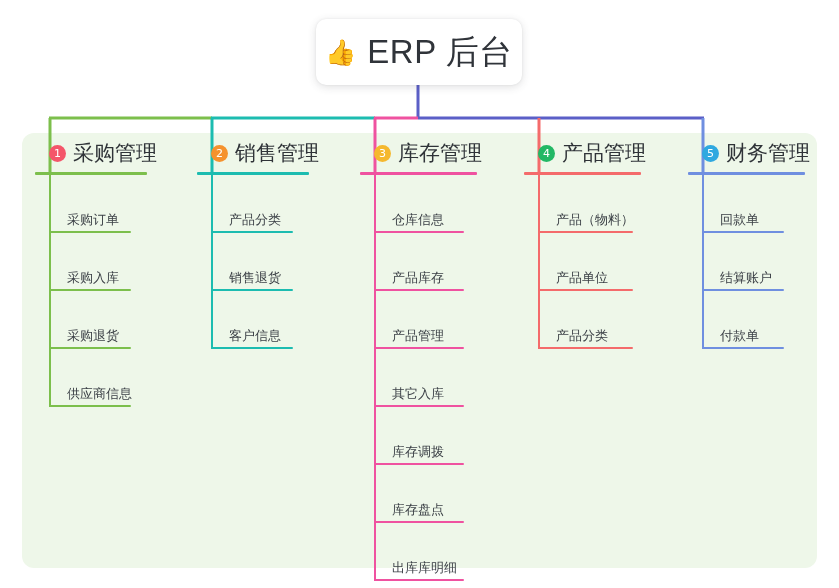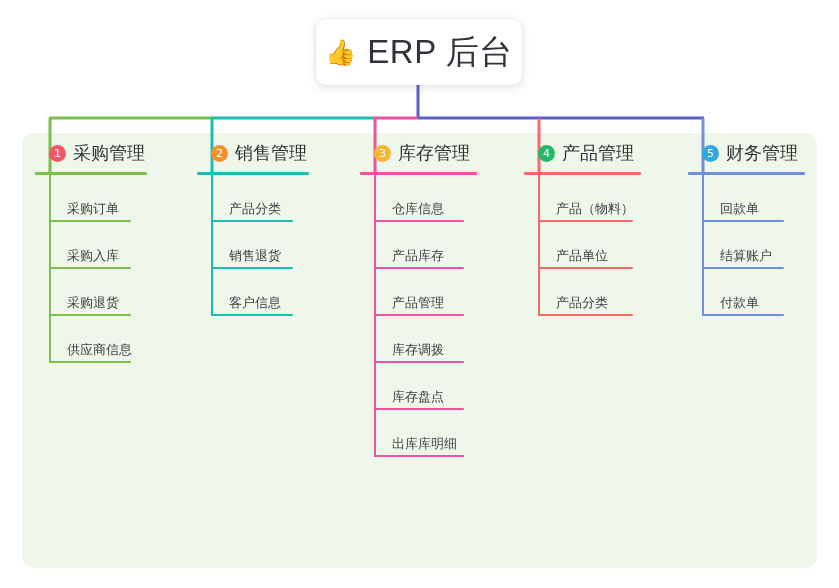--- a/index.html
+++ b/index.html
@@ -89,21 +89,21 @@
     height: 17px;
     border-radius: 50%;
     color: #ffffff;
     font-size: 11px;
     line-height: 17px;
     text-align: center;
     flex: 0 0 auto;
     font-family: "DejaVu Sans", sans-serif;
   }
   .col-title {
-    font-size: 18px;
+    font-size: 21px;
     color: #2f3338;
     white-space: nowrap;
   }
   .col-headbar {
     height: 3px;
     margin-top: 6px;
     border-radius: 1px;
   }
   .col-body {
     position: relative;
@@ -112,21 +112,21 @@
   }
   .col-spine {
     position: absolute;
     left: 0;
     top: 0;
     bottom: 0;
     width: 2px;
   }
   .item {
     position: relative;
-    height: 47px;
+    height: 58px;
     box-sizing: border-box;
     display: flex;
     align-items: flex-end;
     padding-left: 18px;
     padding-bottom: 4px;
   }
   .item-label {
     font-size: 13px;
     color: #3a3f45;
     white-space: nowrap;
@@ -227,20 +227,24 @@
         </div>
         <div class="item">
           <span class="item-label">产品库存</span>
           <div class="item-rule" style="background: rgb(239, 82, 160); width: 90px;"></div>
         </div>
         <div class="item">
           <span class="item-label">产品管理</span>
           <div class="item-rule" style="background: rgb(239, 82, 160); width: 90px;"></div>
         </div>
         <div class="item">
+          <span class="item-label">其它入库</span>
+          <div class="item-rule" style="background: rgb(239, 82, 160); width: 90px;"></div>
+        </div>
+        <div class="item">
           <span class="item-label">库存调拨</span>
           <div class="item-rule" style="background: rgb(239, 82, 160); width: 90px;"></div>
         </div>
         <div class="item">
           <span class="item-label">库存盘点</span>
           <div class="item-rule" style="background: rgb(239, 82, 160); width: 90px;"></div>
         </div>
         <div class="item">
           <span class="item-label">出库库明细</span>
           <div class="item-rule" style="background: rgb(239, 82, 160); width: 90px;"></div>

